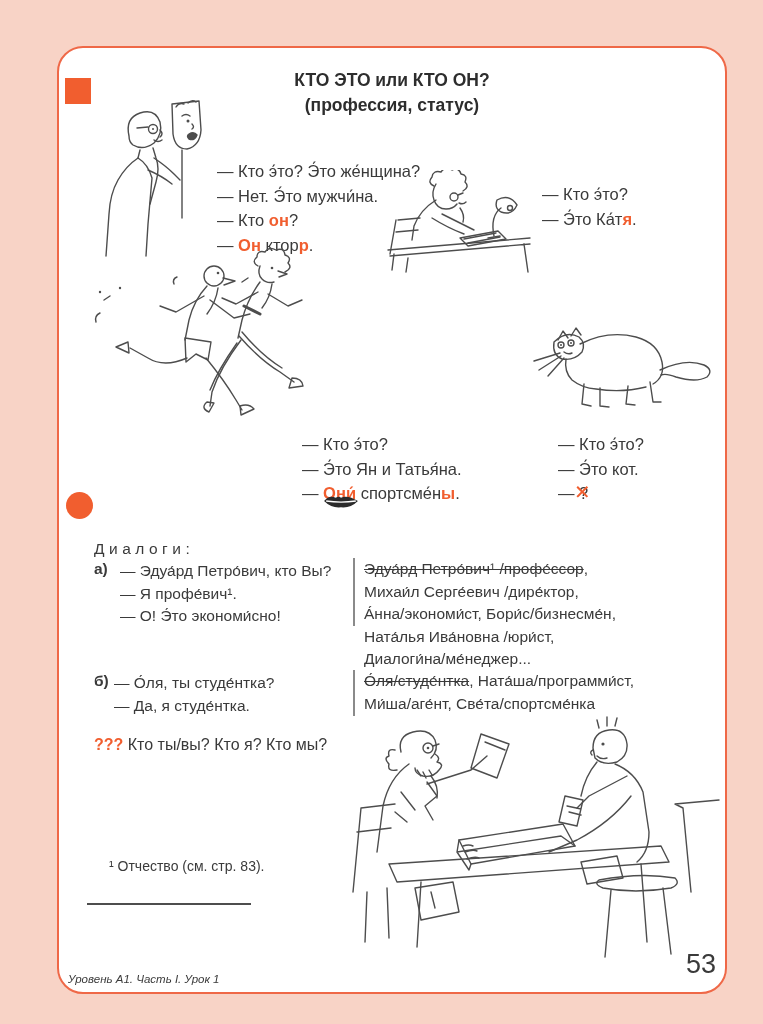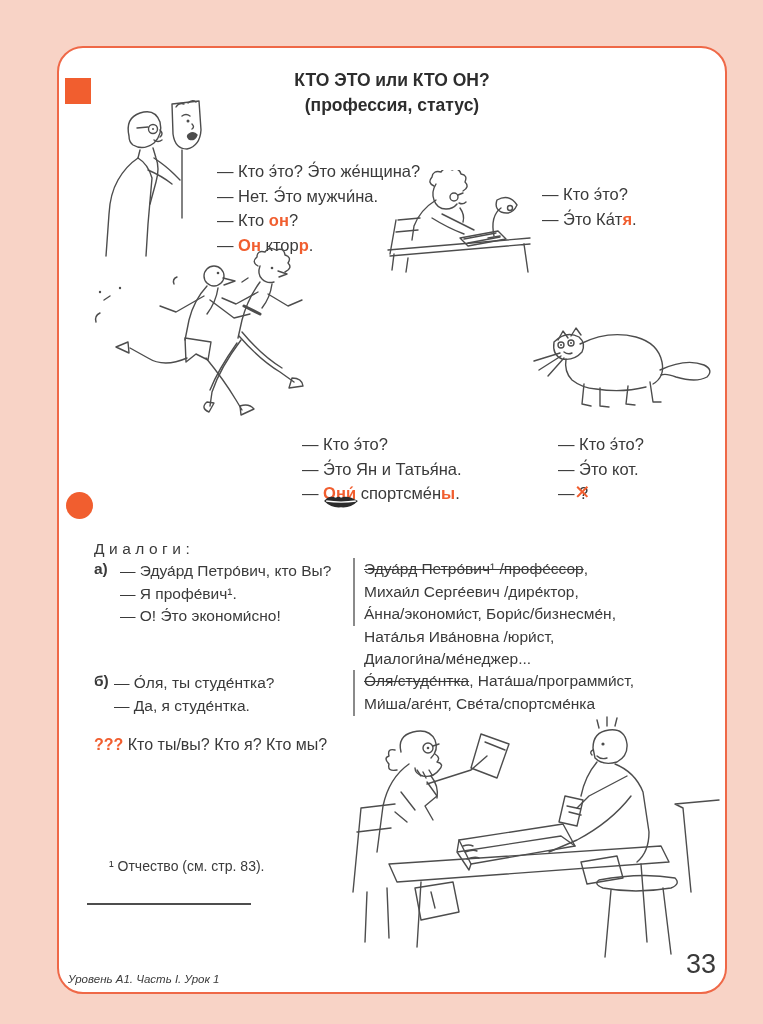--- a/index.html
+++ b/index.html
@@ -257,15 +257,15 @@
     <path d="M300,84 Q280,110 246,128 L218,140"></path>
     <path d="M268,168 Q310,160 344,166 Q350,172 340,176 Q304,182 272,176 Q262,172 268,168 Z"></path>
     <path d="M280,178 L274,245 M332,176 L340,242"></path>
     <path d="M352,96 L344,92 L388,88 M352,96 L360,180"></path>
   </svg>
 
   <div class="abs footnote-rule"></div>
   <div class="abs footnote">¹ Отчество (см. стр. 83).</div>
 
   <div class="abs footer-caption">Уровень А1. Часть I. Урок 1</div>
-  <div class="abs page-number">33</div>
+  <div class="abs page-number">53</div>
 
 </div>
 
 </body></html>

